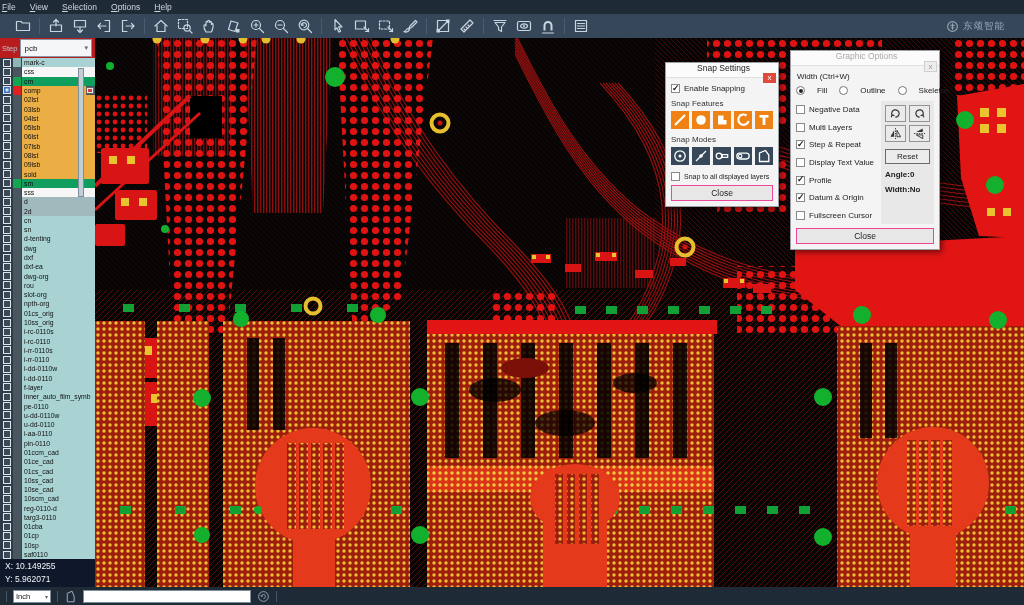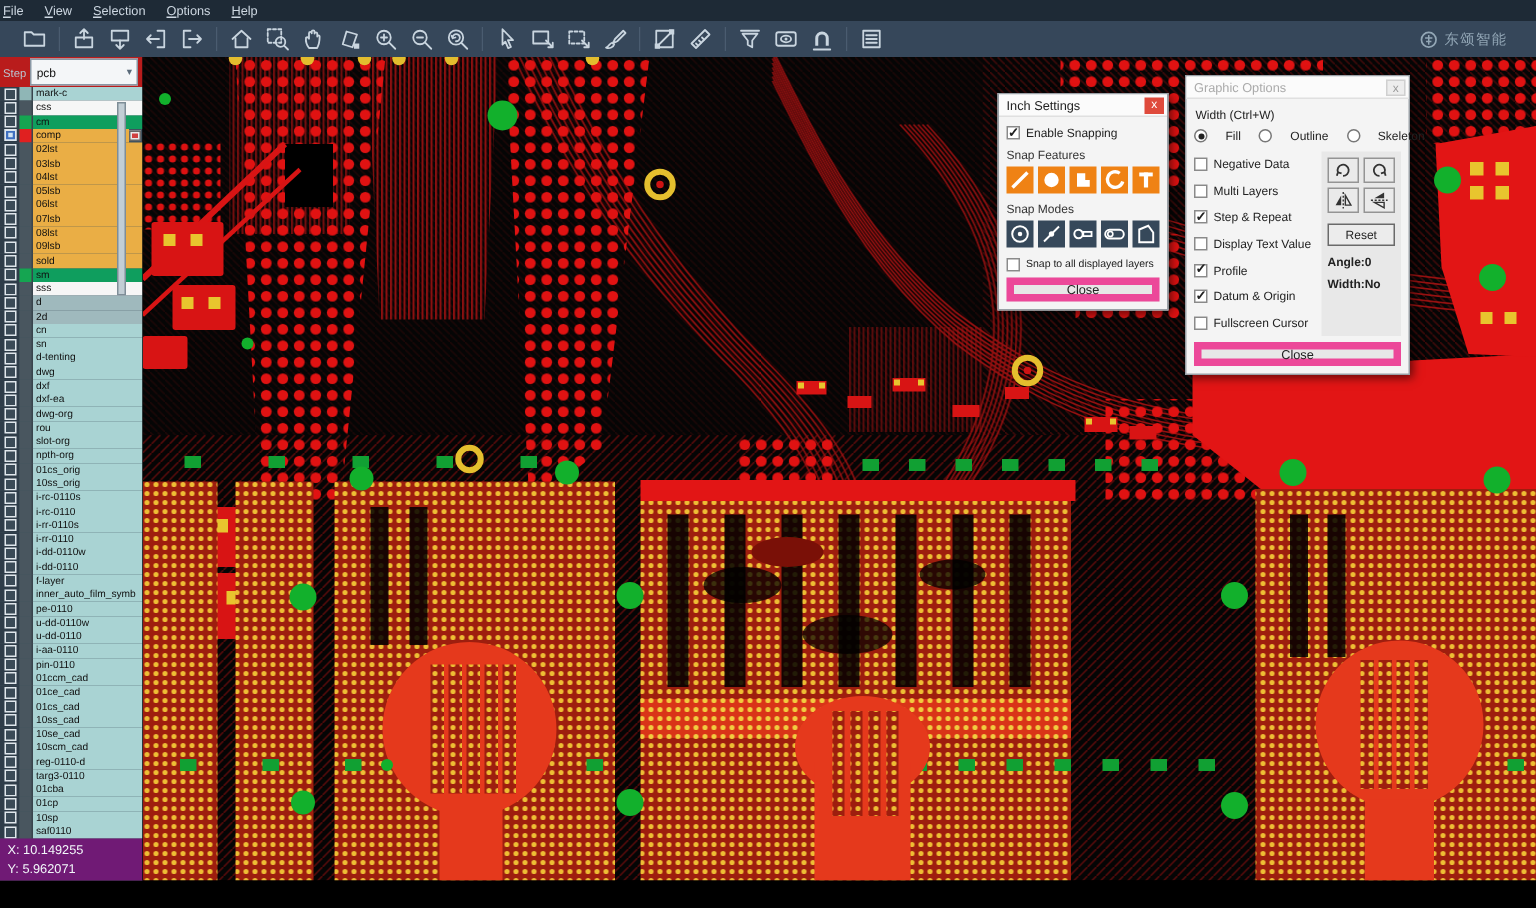--- a/index.html
+++ b/index.html
@@ -47,42 +47,42 @@
   .lr-name { flex:1; font-size:6.8px; color:#101010; padding:0 1px 0 2px;
     display:flex; align-items:center; white-space:nowrap; overflow:hidden; }
   .bg-teal .lr-name { background:#a9d3d3; } .bg-white .lr-name { background:#f6f6f6; }
   .bg-green .lr-name { background:#0f9e5e; } .bg-orange .lr-name { background:#eaae45; }
   .bg-gray .lr-name { background:#9fb9bd; }
   .lr-badge { width:8px; height:7px; align-self:center; margin-right:1px;
     background:#e8e8e8; border:1px solid #666; flex:none; position:relative; }
   .lr-badge::after { content:""; position:absolute; inset:1px; background:#d04040; }
   .side-scroll { position:absolute; top:30px; right:11px; width:6px; height:129px;
     background:#c2ced5; border:1px solid #7e8d97; }
-  .xy-box { height:28px; background:#701a75; flex:none; padding:1px 0 16px 5px; }
+  .xy-box { height:28px; background:#0f172a; flex:none; padding:1px 0 16px 5px; }
   .xy-box div { font-size:8.5px; color:#f2f7fa; line-height:13px; }
 
   
   .canvas { flex:1; position:relative; background:#000; overflow:hidden; }
   .canvas > svg { position:absolute; left:0; top:0; }
 
   
   .dialog { position:absolute; background:#f4f4f4; border:1px solid #9aa0a6;
     box-shadow:2px 2px 6px rgba(0,0,0,.55); font-size:8px; color:#222; z-index:5; }
   .dlg-title { height:15px; background:#fbfbfb; border-bottom:1px solid #e0e0e0;
-    display:flex; align-items:center; padding:0 2px 0 5px; font-size:8.5px; }
+    display:flex; align-items:center; padding:0 2px 0 5px; font-size:8.5px;flex-direction:column; }
   .xbtn { width:13px; height:11px; margin-left:auto; font-size:8px; line-height:10px;
     text-align:center; cursor:default; }
   .xbtn.red { background:#df4a3c; color:#fff; }
   .xbtn.gray { background:#ededed; color:#9a9a9a; border:1px solid #d0d0d0; }
   .cbrow { display:flex; align-items:center; gap:4px; }
   .cb { width:9px; height:9px; background:#fff; border:1px solid #8a8a8a;
     position:relative; flex:none; }
   .cb.checked::after { content:"\2713"; position:absolute; left:0px; top:-2.5px;
     font-size:9px; font-weight:bold; color:#222; }
-  .dlg-close-btn { height:16px; background:#e7e7e7; border:5px solid #ec4899;
+  .dlg-close-btn { height:16px; background:#e7e7e7; border:1px solid #ec4899;
     font-size:8.5px; display:flex; align-items:center; justify-content:center;
     margin:4px 5px 5px 5px; cursor:default; }
 
   
   .dlg-snap { left:570px; top:24px; width:114px; }
   .snap-body { padding:6px 5px 0 5px; }
   .snap-label { margin:6px 0 3px 0; color:#333; }
   .btnrow { display:flex; }
   .fbtn { width:18px; height:18px; background:#ef8214; margin-right:3px;
     display:flex; align-items:center; justify-content:center; }
@@ -818,21 +818,21 @@
           <circle cx="325" cy="497" r="9"></circle>
             <circle cx="728" cy="499" r="9"></circle>
           <circle cx="15" cy="28" r="4"></circle>
             <circle cx="70" cy="191" r="4"></circle>
             <circle cx="163" cy="472" r="4"></circle>
         </g>
       </svg>
 
       <div class="dialog dlg-snap">
         <div class="dlg-title">
-          <span>Inch Settings</span>
+          <span>Snap Settings</span>
           <span class="xbtn red">x</span>
         </div>
         <div class="snap-body">
           <div class="cbrow">
             <span class="cb checked"></span>
             <span>Enable Snapping</span>
           </div>
           <div class="snap-label">Snap Features</div>
           <div class="btnrow" id="snap-features">
               <span class="fbtn">
@@ -981,13 +981,30 @@
               <div class="gtext">Angle:0</div>
               <div class="gtext">Width:No</div>
             </div>
           </div>
         </div>
         <div class="dlg-close-btn">Close</div>
       </div>
     </div>
   </div>
 
+  <div class="bottombar">
+    <span class="bsep"></span>
+    <span class="unit-select">
+      <span>Inch</span>
+      <span class="chev">▾</span>
+    </span>
+    <span class="bsep"></span>
+    <svg width="13" height="13" viewBox="0 0 16 16">
+      <path d="M4,14.5 L4,4 L10,1.5 L12.5,8 L12.5,14.5 Z" fill="none" stroke="#9fb1c0" stroke-width="1.2"></path>
+    </svg>
+    <input class="cmd-input" value="" style="">
+    <svg width="13" height="13" viewBox="0 0 16 16">
+      <circle cx="8" cy="8" r="6" fill="none" stroke="#8fa3b0" stroke-width="1.2"></circle>
+      <path d="M5.5,8 a2.5,2.5 0 1 1 2.5,2.5 M5.5,8 l-1,-1.5 M5.5,8 l1.8,-0.4" fill="none" stroke="#8fa3b0" stroke-width="1.1"></path>
+    </svg>
+    <span class="bsep"></span>
+  </div>
 </div>
 
 </body></html>

